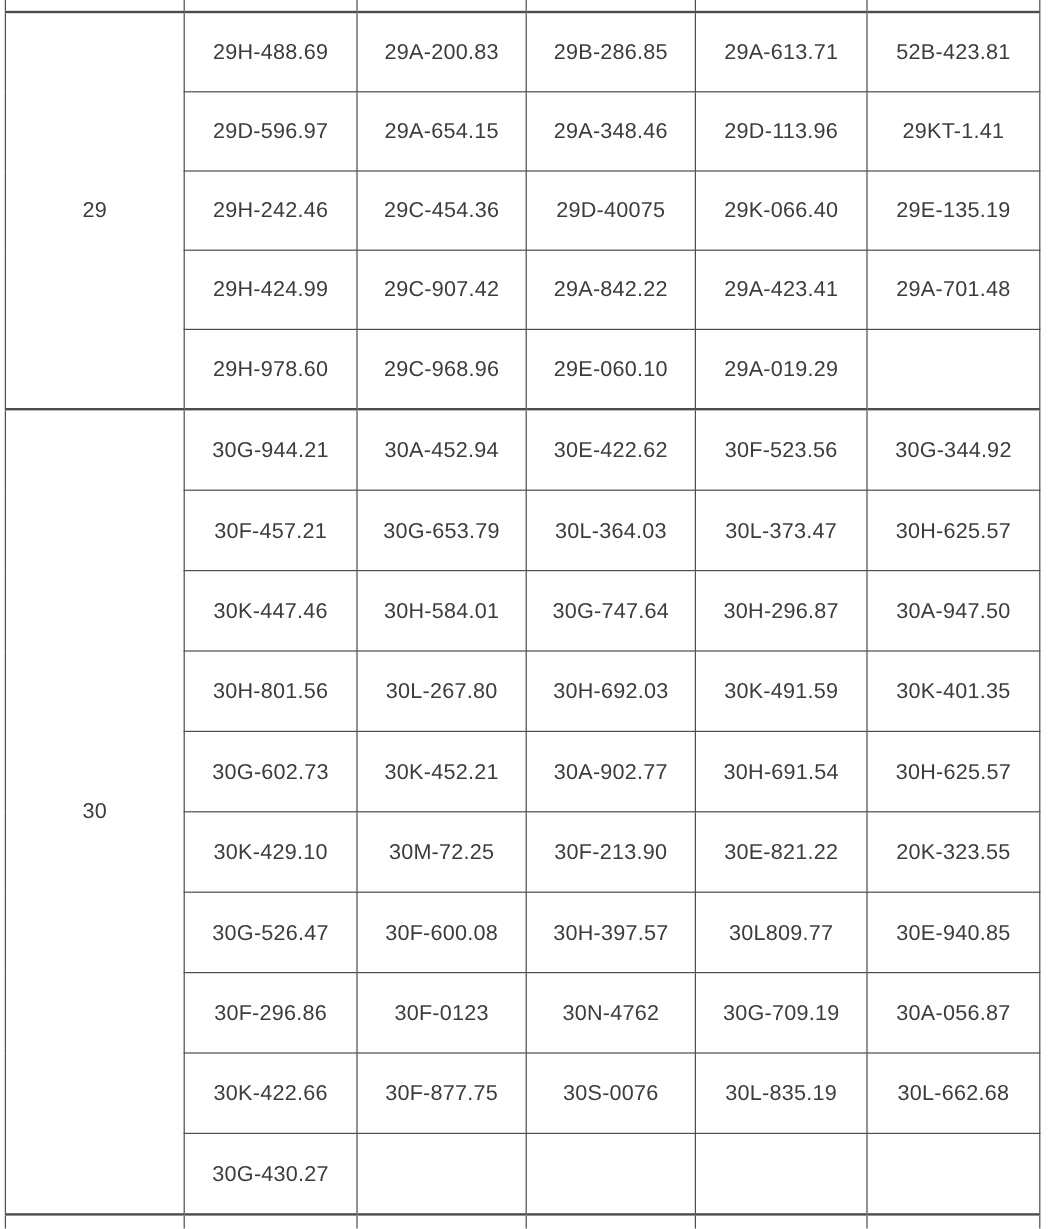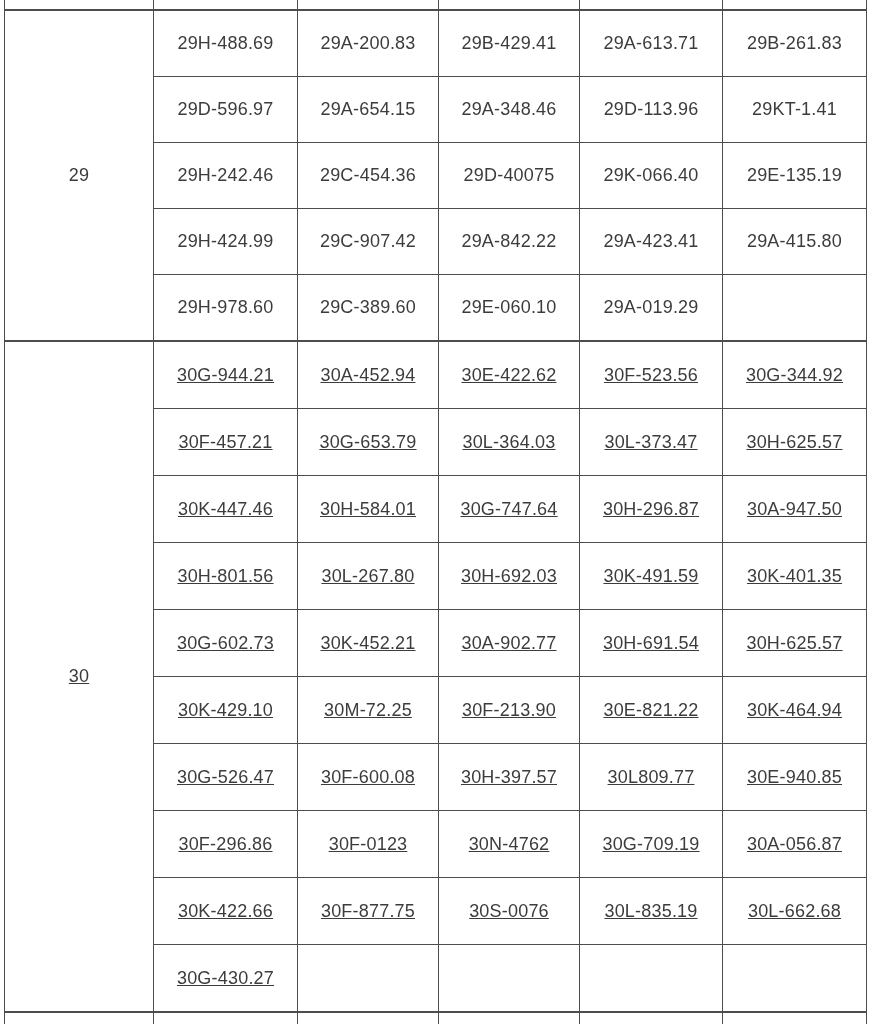--- a/index.html
+++ b/index.html
@@ -44,21 +44,21 @@
     border-bottom: none;
   }
   
   tr.section-start td {
     border-top: 2px solid #4d4d4d;
   }
   tr.partial-bottom td {
     border-top: 2px solid #4d4d4d;
   }
   tr.sec-0 td { height: 65px; }
-  tr.sec-1 td { height: 66px; text-decoration: underline; }
+  tr.sec-1 td { height: 66px; }
   td.num-cell {
     vertical-align: top;
   }
   td.num-cell .num-label {
     height: 65px;
     display: flex;
     align-items: center;
     justify-content: center;
   }
   td.left-align {
@@ -87,48 +87,48 @@
           <td></td>
           <td></td>
           <td></td>
         </tr>
         <tr class="sec-0 section-start">
           <td class="num-cell" rowspan="5">
             <div class="num-label">29</div>
           </td>
           <td>29H-488.69</td>
           <td>29A-200.83</td>
-          <td>29B-429.41</td>
+          <td>29B-286.85</td>
           <td>29A-613.71</td>
-          <td>29B-261.83</td>
+          <td>52B-423.81</td>
         </tr>
         <tr class="sec-0">
           <td>29D-596.97</td>
           <td>29A-654.15</td>
           <td>29A-348.46</td>
           <td>29D-113.96</td>
           <td>29KT-1.41</td>
         </tr>
         <tr class="sec-0">
           <td>29H-242.46</td>
           <td>29C-454.36</td>
           <td>29D-40075</td>
           <td>29K-066.40</td>
           <td>29E-135.19</td>
         </tr>
         <tr class="sec-0">
           <td>29H-424.99</td>
           <td>29C-907.42</td>
           <td>29A-842.22</td>
           <td>29A-423.41</td>
-          <td>29A-415.80</td>
+          <td>29A-701.48</td>
         </tr>
         <tr class="sec-0">
           <td>29H-978.60</td>
-          <td>29C-389.60</td>
+          <td>29C-968.96</td>
           <td class="left-align">29E-060.10</td>
           <td>29A-019.29</td>
           <td></td>
         </tr>
         <tr class="sec-1 section-start">
           <td class="num-cell" rowspan="10">
             <div class="num-label">30</div>
           </td>
           <td>30G-944.21</td>
           <td>30A-452.94</td>
@@ -162,21 +162,21 @@
           <td>30K-452.21</td>
           <td>30A-902.77</td>
           <td>30H-691.54</td>
           <td>30H-625.57</td>
         </tr>
         <tr class="sec-1">
           <td>30K-429.10</td>
           <td>30M-72.25</td>
           <td>30F-213.90</td>
           <td>30E-821.22</td>
-          <td>30K-464.94</td>
+          <td>20K-323.55</td>
         </tr>
         <tr class="sec-1">
           <td>30G-526.47</td>
           <td>30F-600.08</td>
           <td>30H-397.57</td>
           <td>30L809.77</td>
           <td>30E-940.85</td>
         </tr>
         <tr class="sec-1">
           <td>30F-296.86</td>

